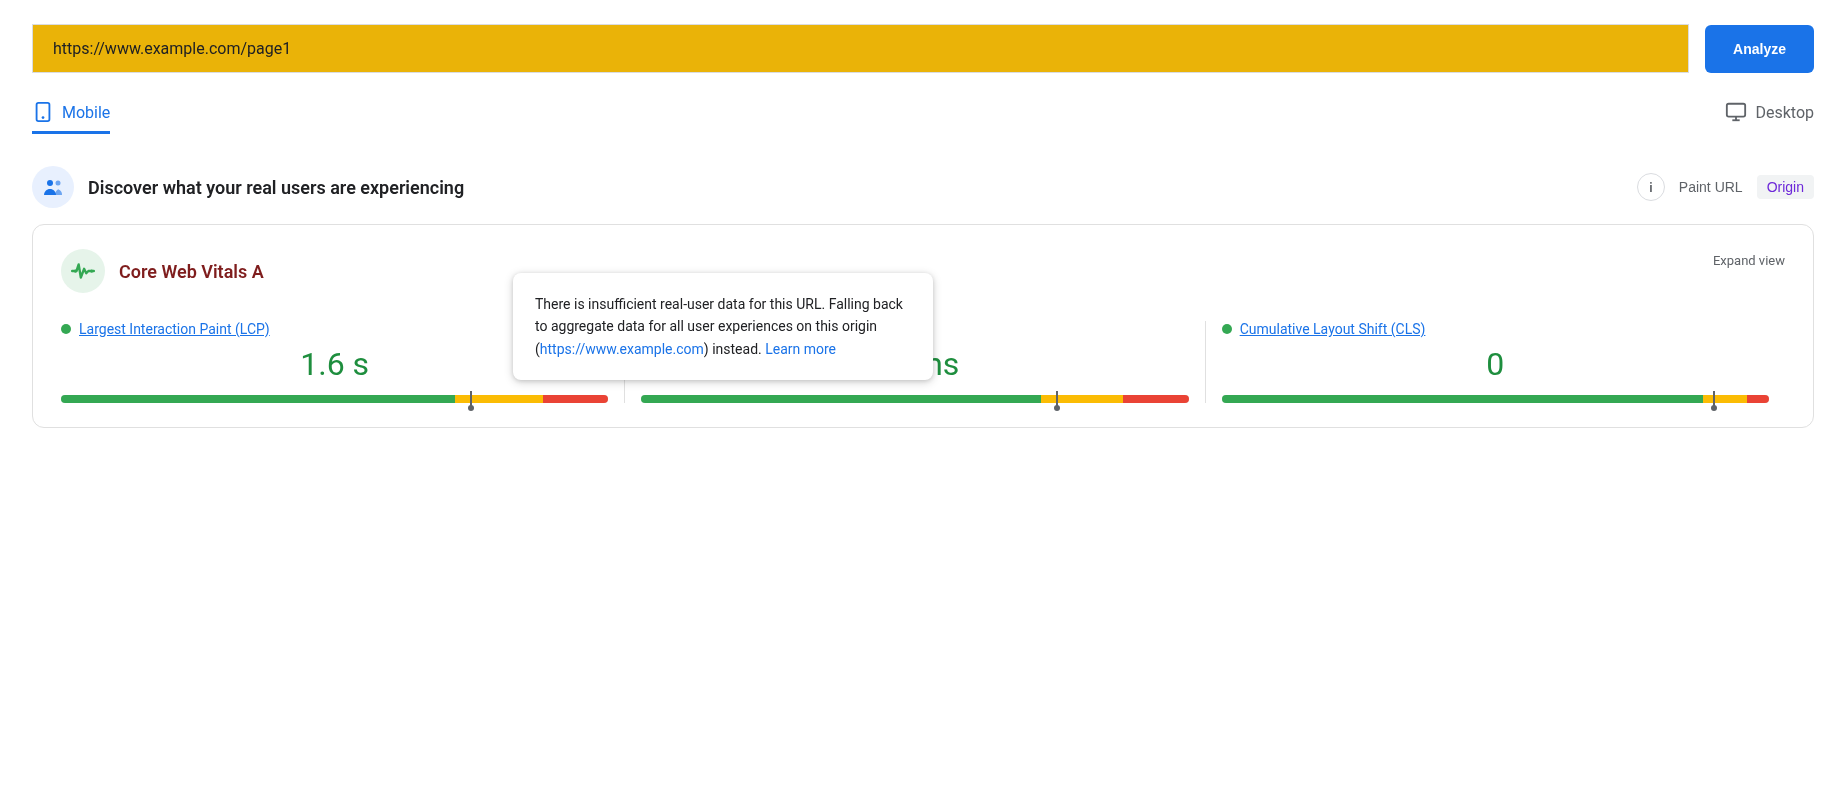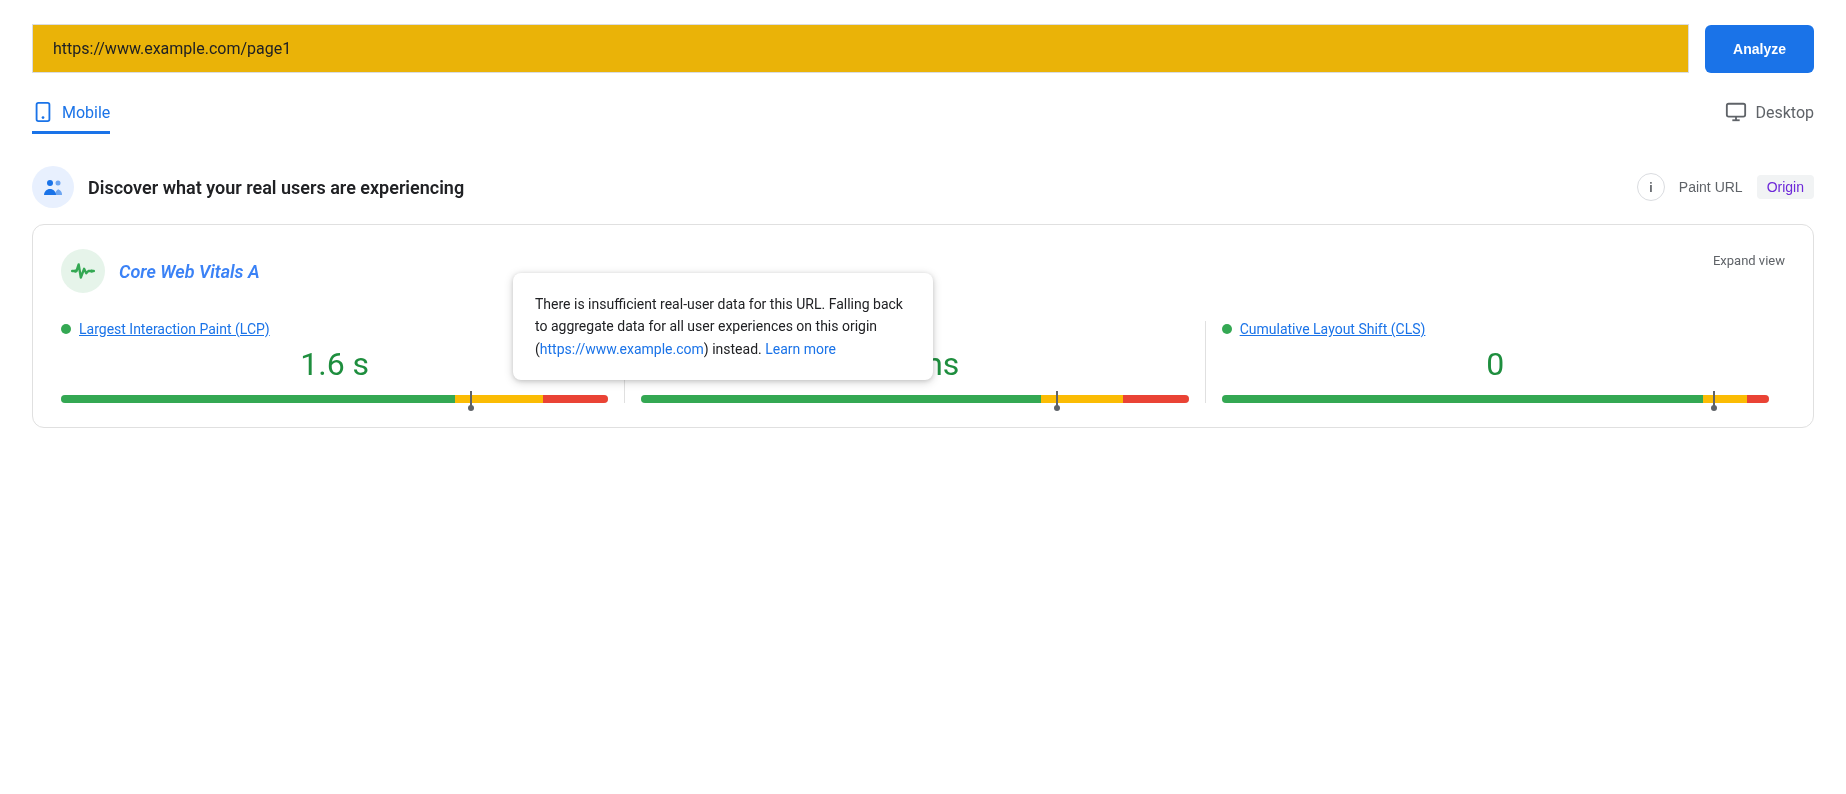--- a/index.html
+++ b/index.html
@@ -179,22 +179,21 @@
       height: 44px;
       border-radius: 50%;
       background: #e6f4ea;
       display: flex;
       align-items: center;
       justify-content: center;
     }
     .cwv-title {
       font-size: 18px;
       font-weight: 600;
-      color: #3b82f6;
-      font-style: italic;
+      color: #7f1d1d;
     }
     .expand-view {
       position: absolute;
       right: 28px;
       top: 28px;
       font-size: 13px;
       color: #5f6368;
       cursor: pointer;
     }
 

